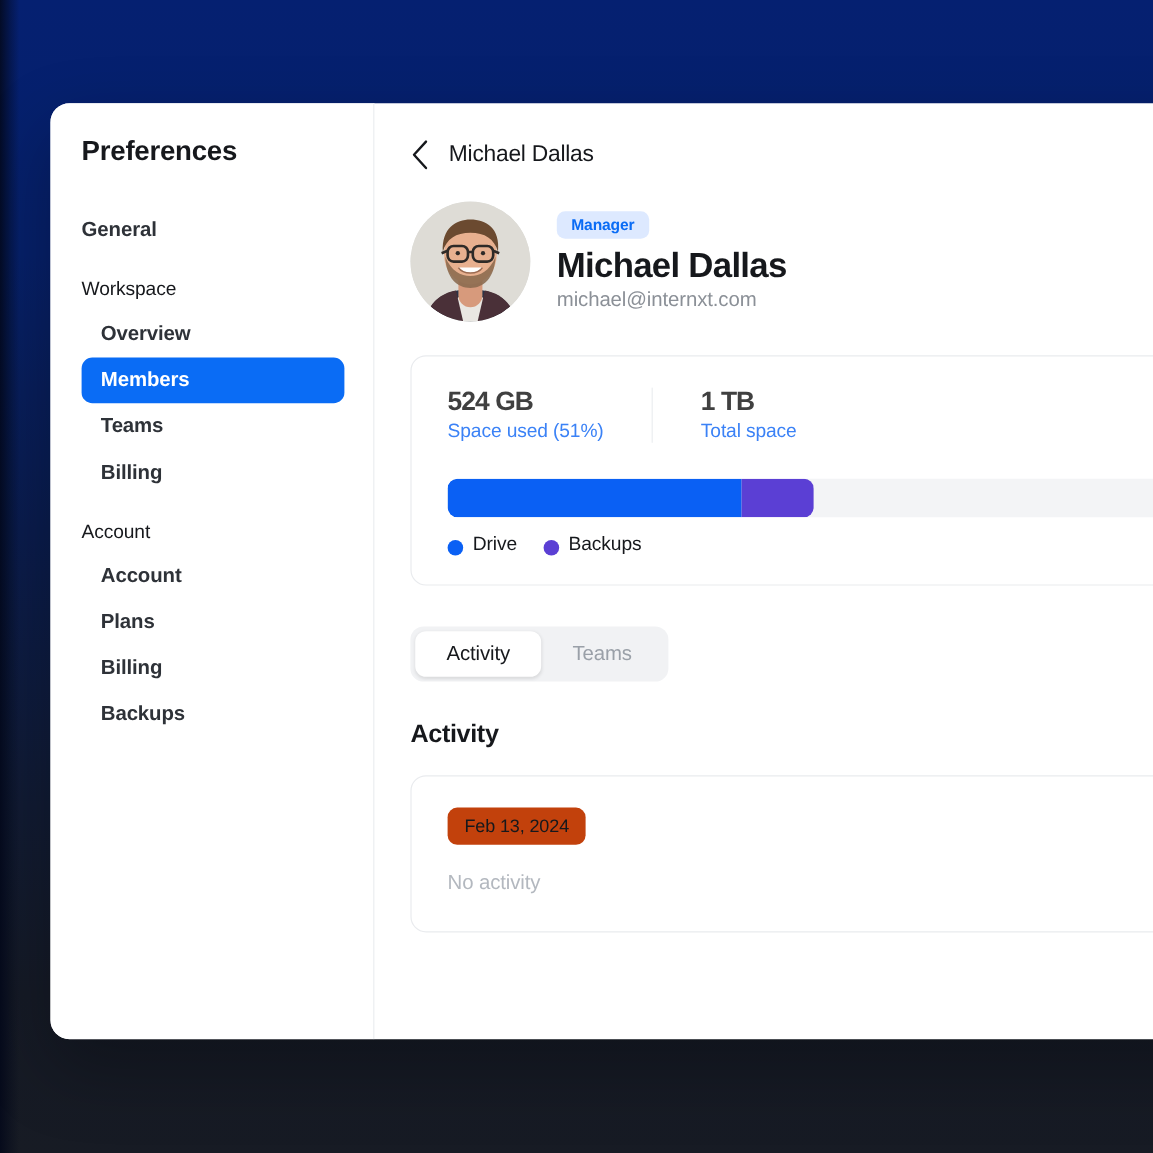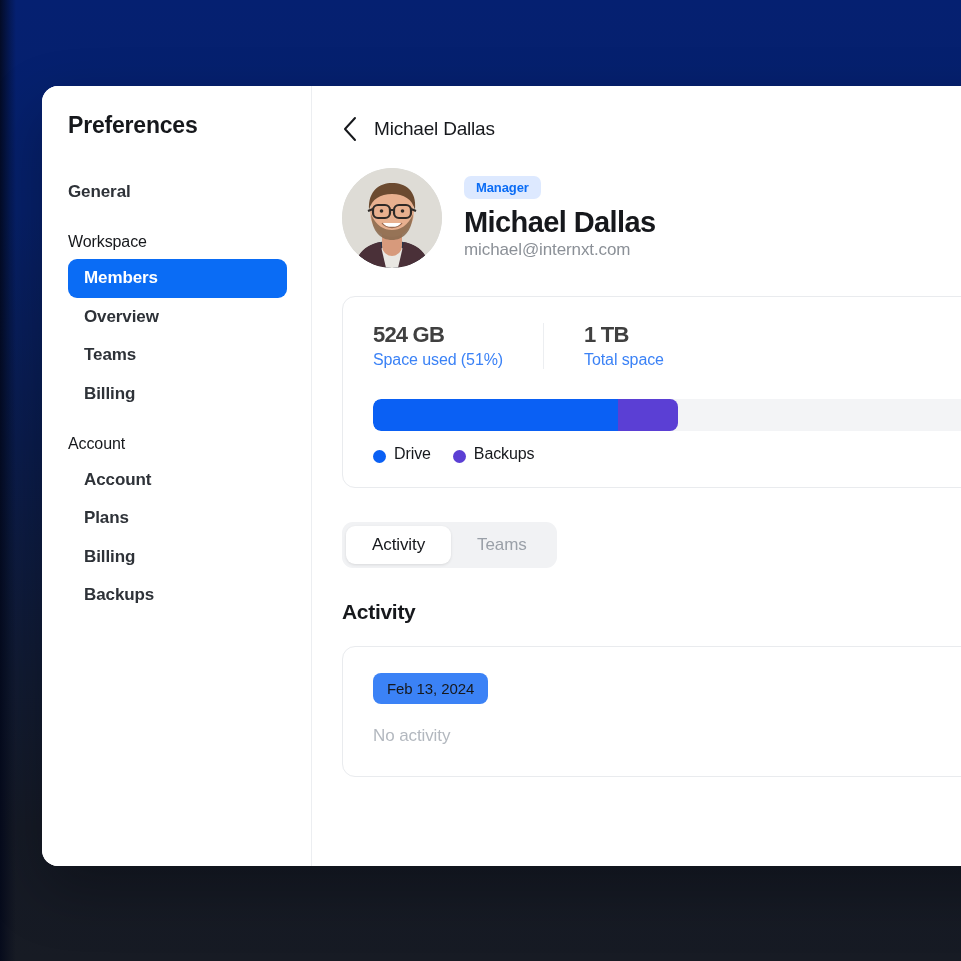--- a/index.html
+++ b/index.html
@@ -223,21 +223,21 @@
   }
   .activity-card {
     border:1px solid #e9ebee;
     border-radius:13px;
     background:#fff;
     padding:26px 30px 30px 30px;
     width:660px;
   }
   .date-chip {
     display:inline-block;
-    background:#3b82f6;
+    background:#c2410c;
     color:#16181c;
     font-size:15px;
     padding:7px 14px;
     border-radius:8px;
     letter-spacing:-.1px;
     margin-bottom:22px;
   }
   .empty-text {
     font-size:17px;
     color:#b3b8bf;
@@ -252,22 +252,22 @@
 
 <div class="app-window">
 
   <nav class="sidebar">
     <div class="prefs-title">Preferences</div>
 
     <a class="nav-item flush">General</a>
 
     <div class="nav-group-label">Workspace</div>
 
+    <a class="nav-item">Overview</a>
     <a class="nav-item active" style="background: rgb(10, 108, 245);">Members</a>
-    <a class="nav-item">Overview</a>
     <a class="nav-item">Teams</a>
     <a class="nav-item">Billing</a>
 
     <div class="nav-group-label">Account</div>
 
     <a class="nav-item">Account</a>
     <a class="nav-item">Plans</a>
     <a class="nav-item">Billing</a>
     <a class="nav-item">Backups</a>
   </nav>

